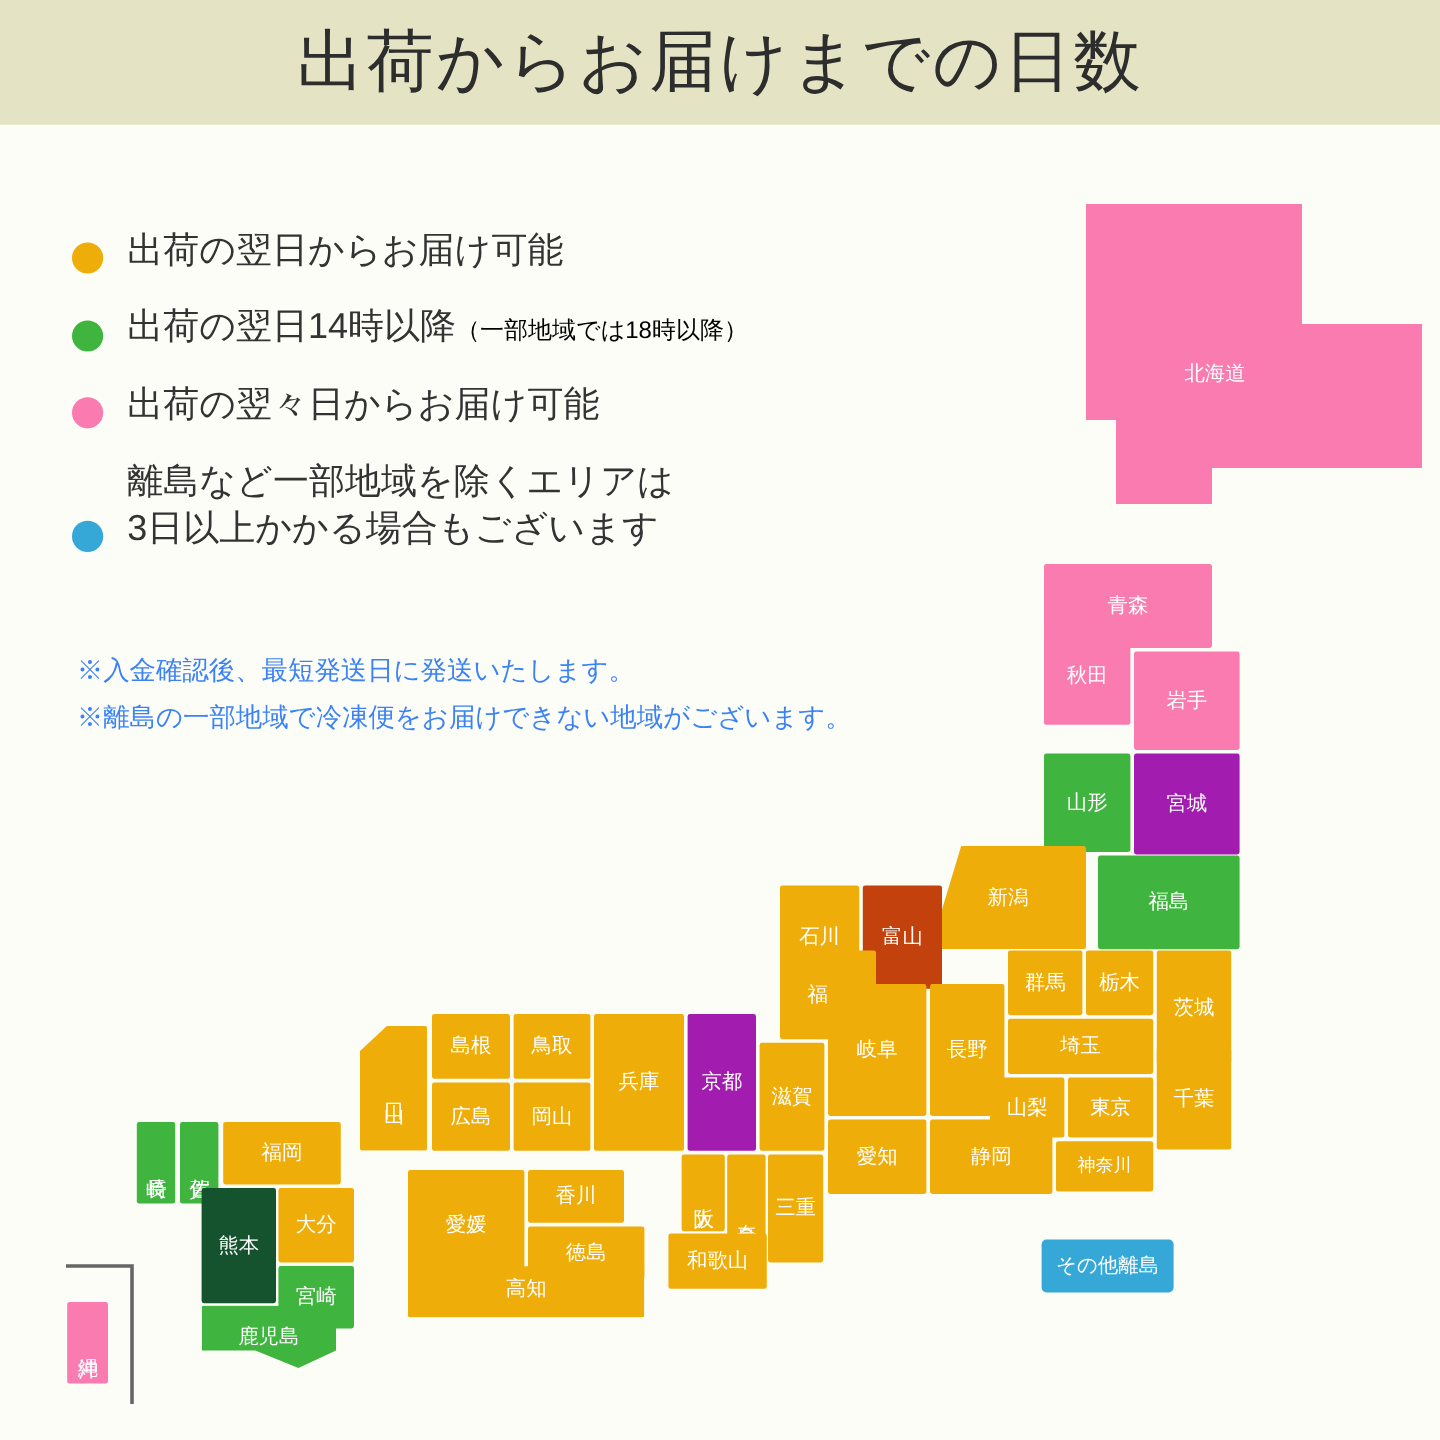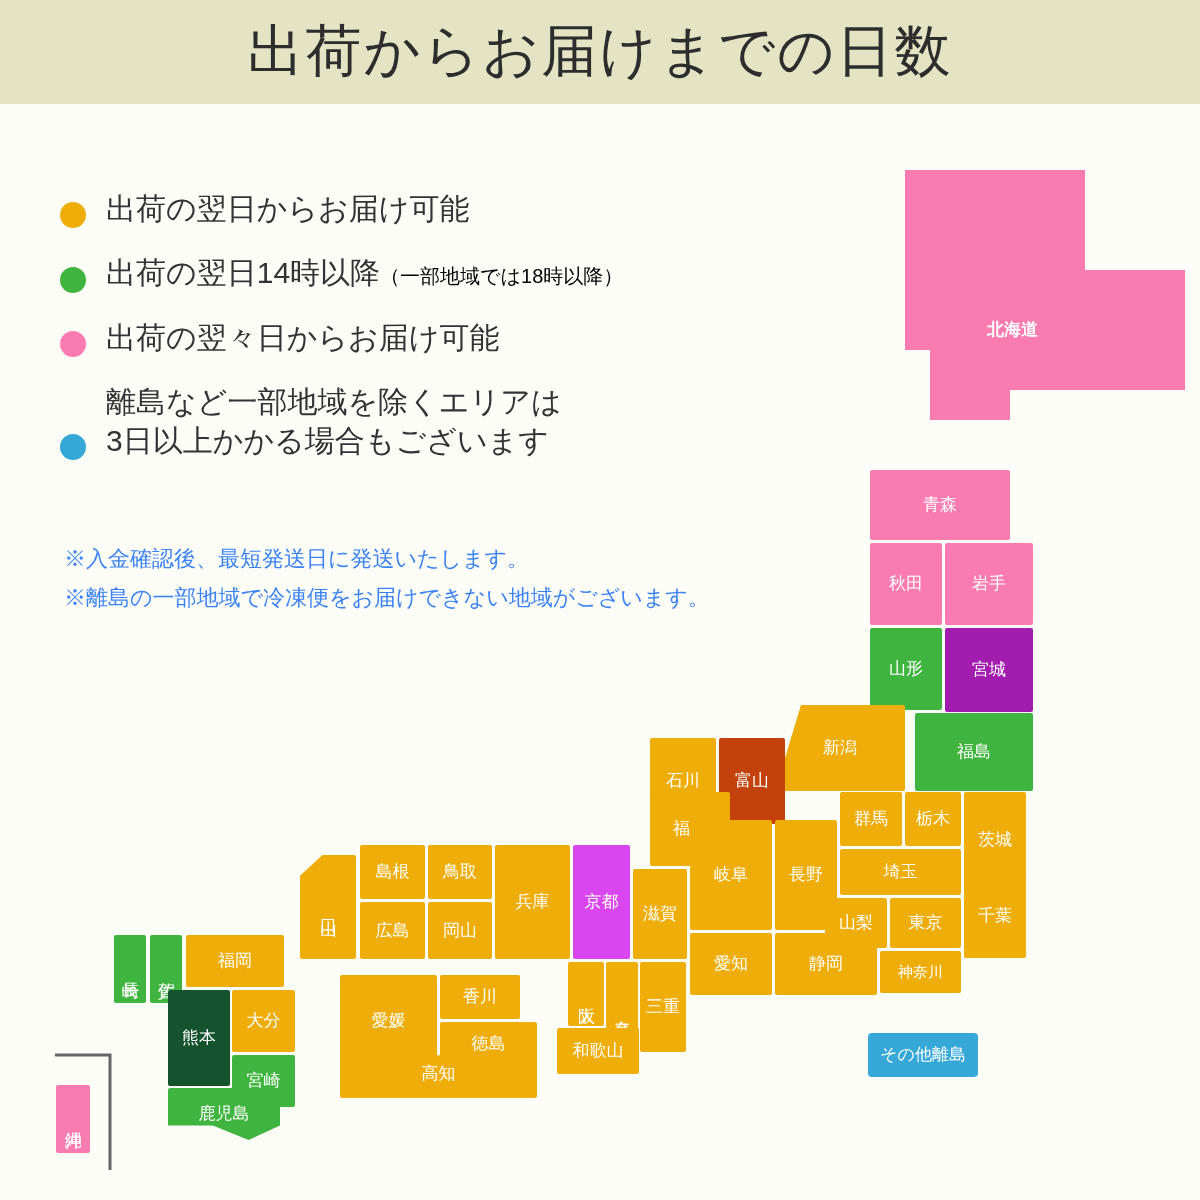--- a/index.html
+++ b/index.html
@@ -78,24 +78,24 @@
   <div>※離島の一部地域で冷凍便をお届けできない地域がございます。</div>
 </div>
 
 <div id="map">
 
   <svg width="1200" height="1080" style="position:absolute;left:0;top:0;">
     <path d="M905,50 L1085,50 L1085,150 L1185,150 L1185,270 L1010,270 L1010,300 L930,300 L930,230 L905,230 Z" fill="#f97bb0"></path>
 
     <path d="M55,935 L110,935 L110,1050" fill="none" stroke="#666" stroke-width="3"></path>
   </svg>
-  <div class="hokkaido-label" style="left:987px;top:198px;font-weight:bold;">北海道</div>
+  <div class="hokkaido-label" style="left:987px;top:180px;">北海道</div>
 
   <div class="pref" style="left:870px;top:350px;width:140px;height:70px;background:#f97bb0;">青森</div>
-  <div class="pref" style="left:870px;top:423px;width:72px;height:82px;background:#f97bb0;">秋田</div>
+  <div class="pref" style="left:870px;top:402px;width:72px;height:82px;background:#f97bb0;">秋田</div>
   <div class="pref" style="left:945px;top:423px;width:88px;height:82px;background:#f97bb0;">岩手</div>
   <div class="pref" style="left:870px;top:508px;width:72px;height:82px;background:#3fb53f;">山形</div>
   <div class="pref" style="left:945px;top:508px;width:88px;height:84px;background:#a21caf;">宮城</div>
   <div class="pref" style="left:915px;top:593px;width:118px;height:78px;background:#3fb53f;">福島</div>
 
   <div class="pref" style="left:775px;top:585px;width:130px;height:86px;background:#eead09;clip-path:polygon(20% 0,100% 0,100% 100%,0 100%);">新潟</div>
   <div class="pref" style="left:650px;top:618px;width:66px;height:86px;background:#eead09;">石川</div>
   <div class="pref" style="left:719px;top:618px;width:66px;height:86px;background:#c2410c;">富山</div>
   <div class="pref" style="left:650px;top:672px;width:80px;height:74px;background:#eead09;">福井</div>
 
@@ -107,21 +107,21 @@
   <div class="pref" style="left:825px;top:778px;width:62px;height:50px;background:#eead09;">山梨</div>
   <div class="pref" style="left:890px;top:778px;width:71px;height:50px;background:#eead09;">東京</div>
   <div class="pref" style="left:964px;top:753px;width:62px;height:85px;background:#eead09;">千葉</div>
   <div class="pref small" style="left:880px;top:831px;width:81px;height:42px;background:#eead09;">神奈川</div>
 
   <div class="pref" style="left:690px;top:700px;width:82px;height:110px;background:#eead09;">岐阜</div>
   <div class="pref" style="left:690px;top:813px;width:82px;height:62px;background:#eead09;">愛知</div>
   <div class="pref" style="left:775px;top:813px;width:102px;height:62px;background:#eead09;">静岡</div>
 
   <div class="pref" style="left:633px;top:749px;width:54px;height:90px;background:#eead09;">滋賀</div>
-  <div class="pref" style="left:573px;top:725px;width:57px;height:114px;background:#d946ef;">京都</div>
+  <div class="pref" style="left:573px;top:725px;width:57px;height:114px;background:#a21caf;">京都</div>
   <div class="pref" style="left:640px;top:842px;width:46px;height:90px;background:#eead09;">三重</div>
   <div class="pref vert" style="left:568px;top:842px;width:36px;height:64px;background:#eead09;">大阪</div>
   <div class="pref vert" style="left:606px;top:842px;width:32px;height:90px;background:#eead09;">奈良</div>
   <div class="pref" style="left:557px;top:908px;width:82px;height:46px;background:#eead09;">和歌山</div>
   <div class="pref" style="left:495px;top:725px;width:75px;height:114px;background:#eead09;">兵庫</div>
 
   <div class="pref" style="left:428px;top:725px;width:64px;height:54px;background:#eead09;">鳥取</div>
   <div class="pref" style="left:360px;top:725px;width:65px;height:54px;background:#eead09;">島根</div>
   <div class="pref" style="left:428px;top:782px;width:64px;height:57px;background:#eead09;">岡山</div>
   <div class="pref" style="left:360px;top:782px;width:65px;height:57px;background:#eead09;">広島</div>

